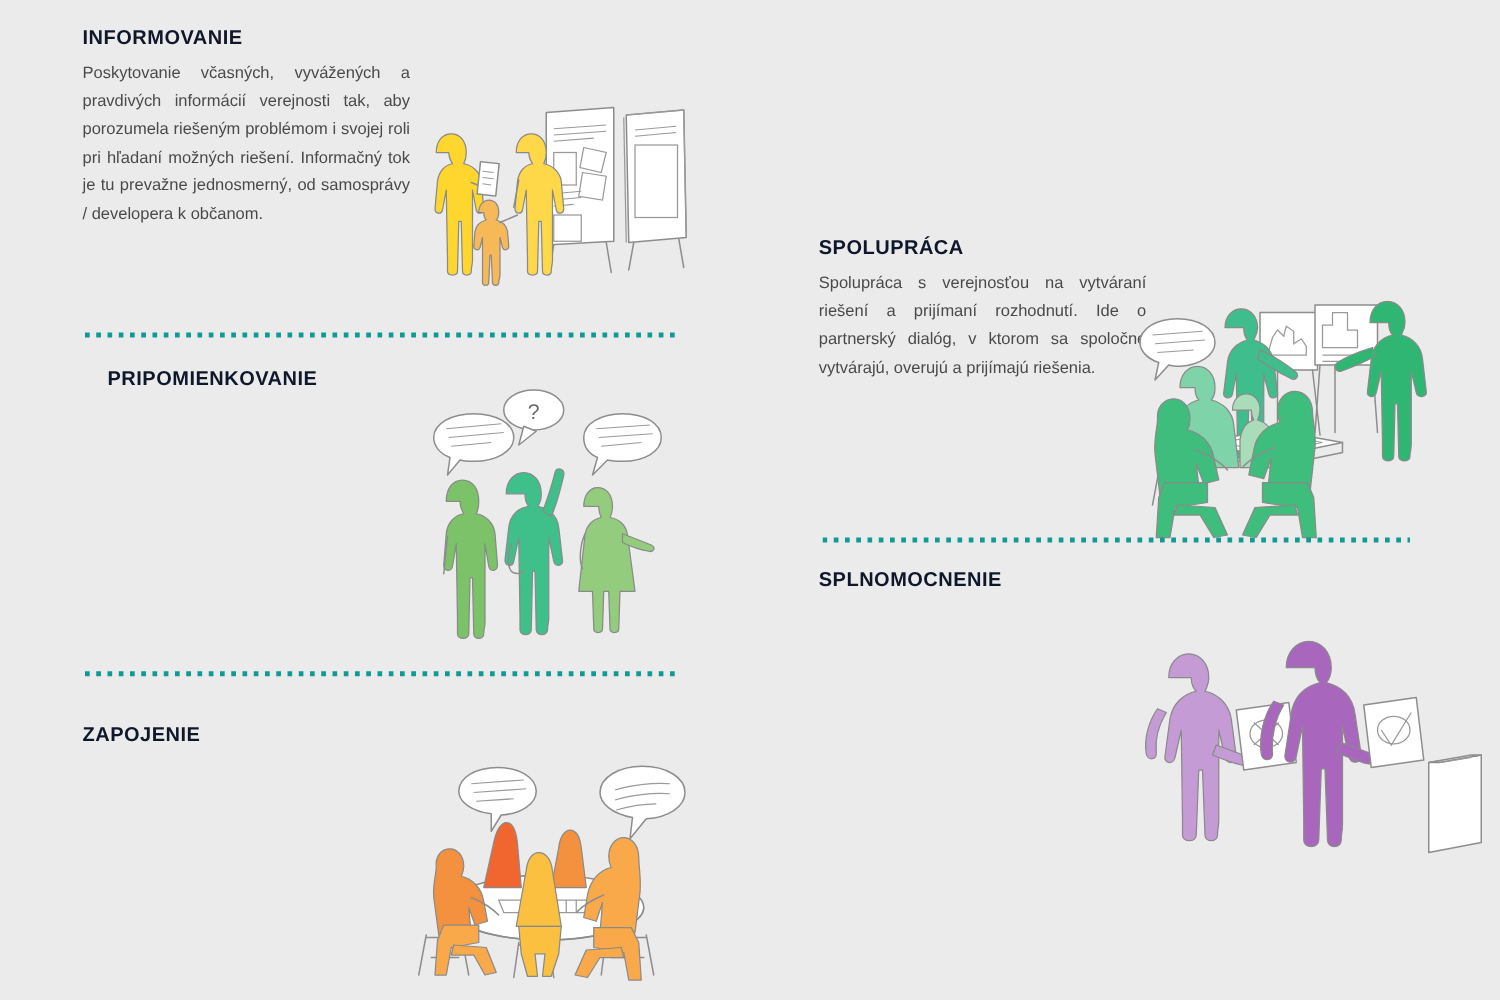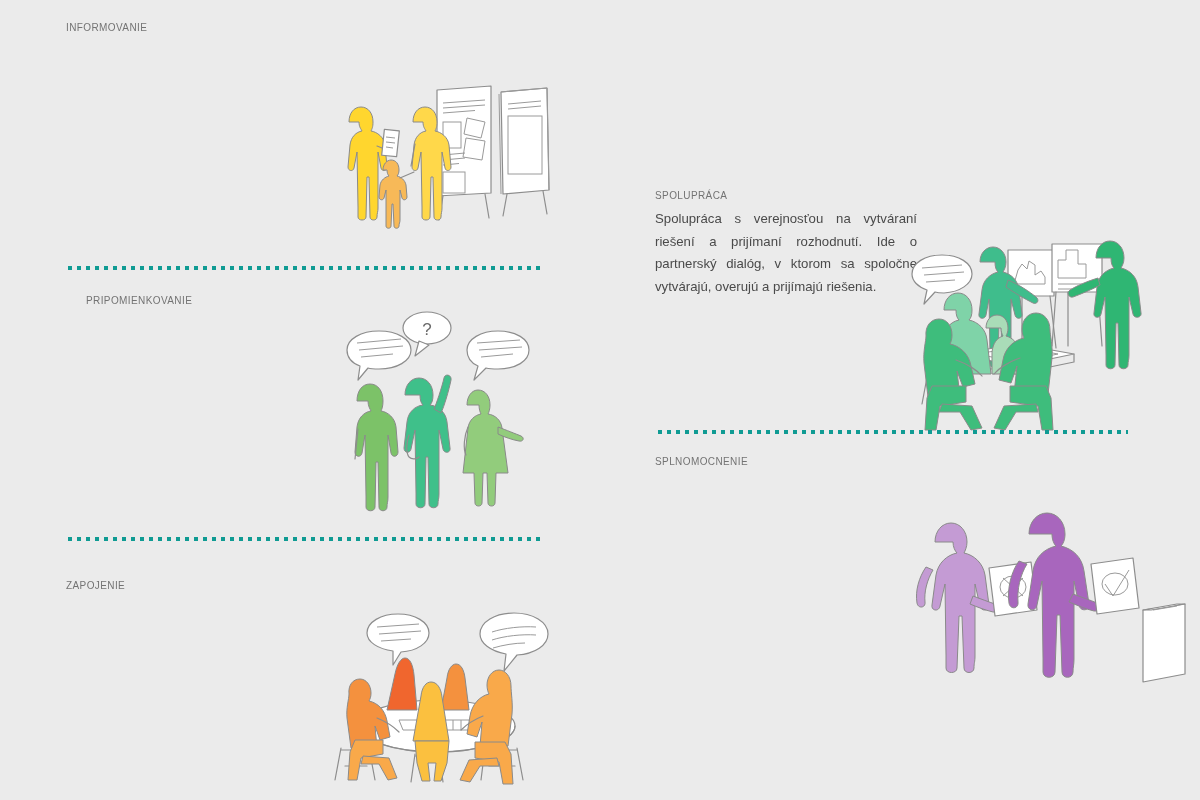--- a/index.html
+++ b/index.html
@@ -5,21 +5,21 @@
   html,body{margin:0;padding:0;}
   body{
     width:1200px;height:800px;
     background:#ebebeb;
     font-family:"Liberation Sans","DejaVu Sans",sans-serif;
     overflow:hidden;position:relative;
   }
   .stage{position:absolute;inset:0;}
   .block{position:absolute;}
   .heading{
-    color:#737373;font-size:10px;font-weight:normal;
+    color:#0f172a;font-size:16px;font-weight:bold;
     letter-spacing:.4px;margin:0 0 7px 0;
   }
   .body-text{
     color:#4a4a4a;font-size:13.2px;line-height:22.5px;
     margin:0;text-align:justify;
   }
   .divider{
     position:absolute;height:4px;
     background-image:linear-gradient(to right,#0f9b93 0 4px,transparent 4px 9px);
     background-size:9px 4px;background-repeat:repeat-x;
@@ -32,20 +32,21 @@
   .paper{fill:#ffffff;stroke:#8d8d8d;stroke-width:1.2;stroke-linejoin:round;}
   .fig{stroke:#8a8a8a;stroke-width:1;stroke-linejoin:round;}
 </style>
 </head>
 <body>
 
 <div class="stage">
 
   <div class="block" style="left:66px;top:22px;width:262px;">
     <h2 class="heading">INFORMOVANIE</h2>
+    <p class="body-text">Poskytovanie včasných, vyvážených a pravdivých informácií verejnosti tak, aby porozumela riešeným problémom i svojej roli pri hľadaní možných riešení. Informačný tok je tu prevažne jednosmerný, od samosprávy / developera k občanom.</p>
   </div>
 
   <div class="art" style="left:325px;top:78px;">
     <svg width="240" height="150" viewBox="0 0 240 150">
 
       <g>
         <path class="paper" d="M112 12 L166 8 L166 115 L112 118 Z"></path>
         <path class="ln-thin" d="M118 25 L160 22 M118 30 L160 27 M118 35 L150 32.5"></path>
         <rect class="ln-thin" x="118" y="44" width="18" height="26" fill="#fff"></rect>
         <path class="ln-thin" fill="#fff" d="M142 40 L160 44 L156 60 L139 56 Z"></path>

